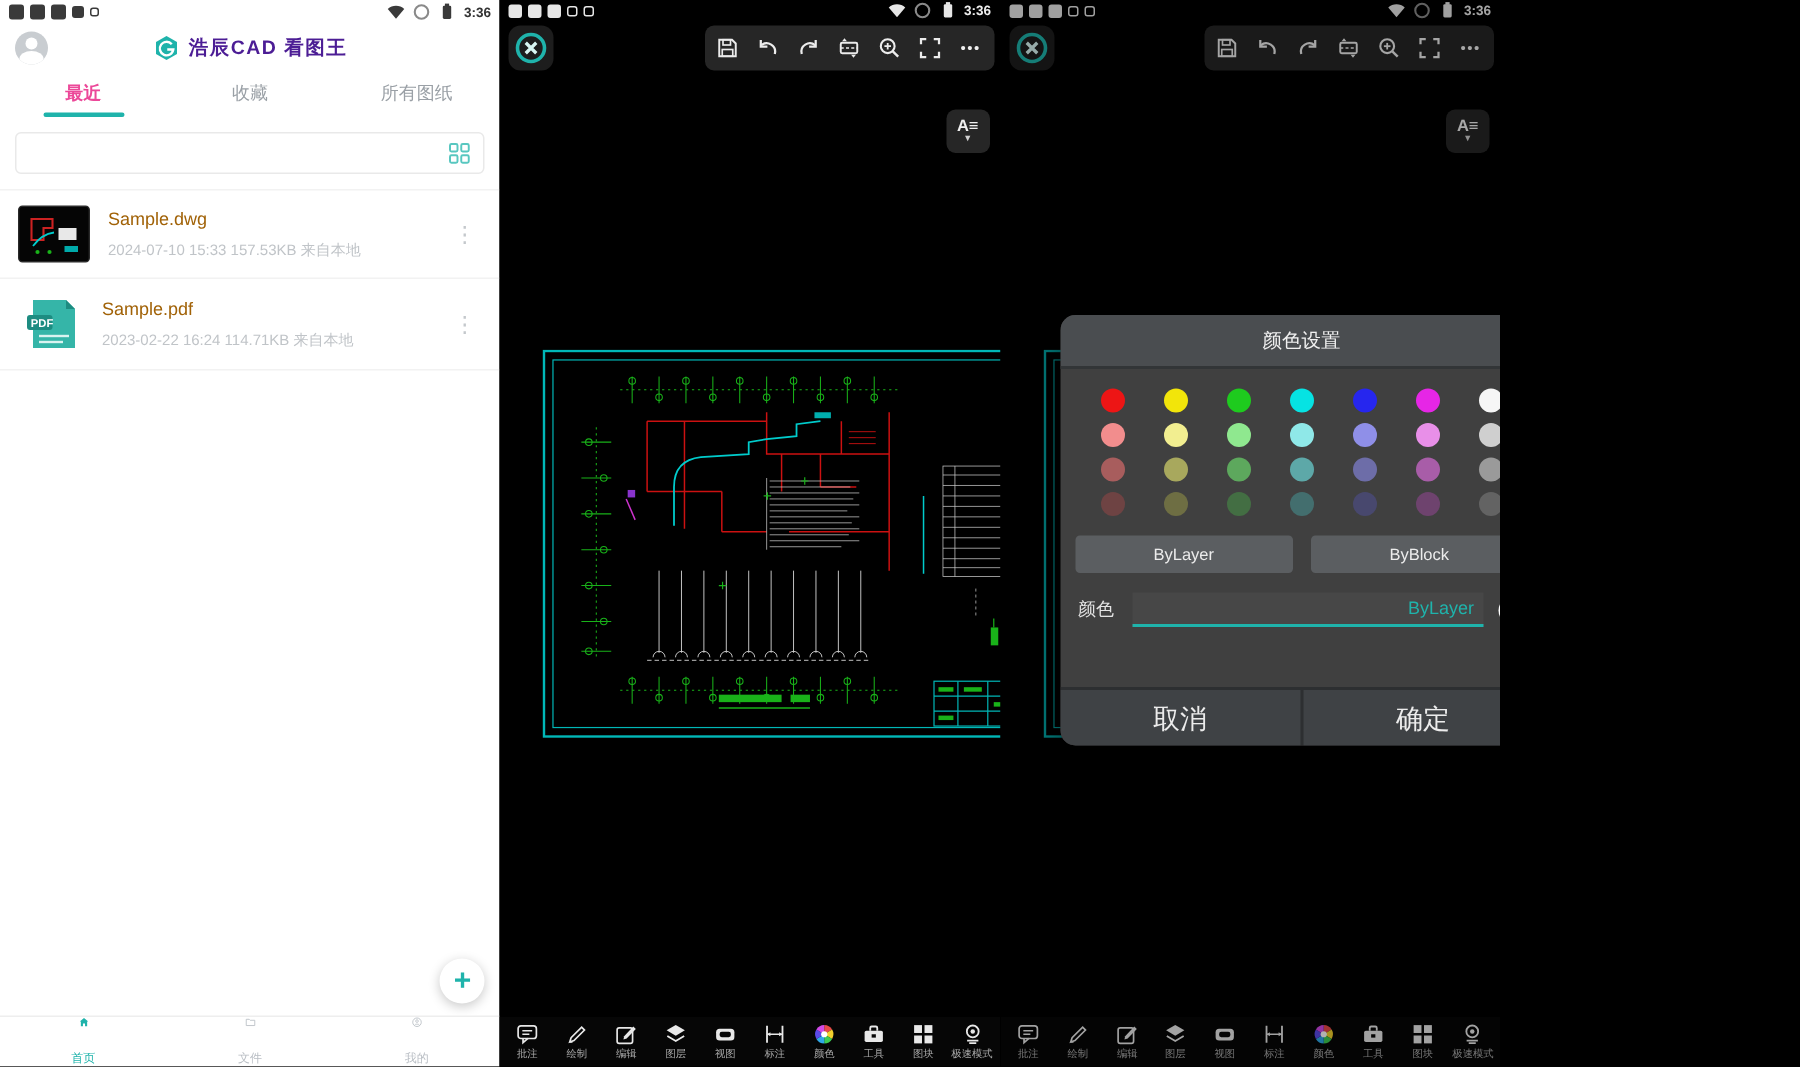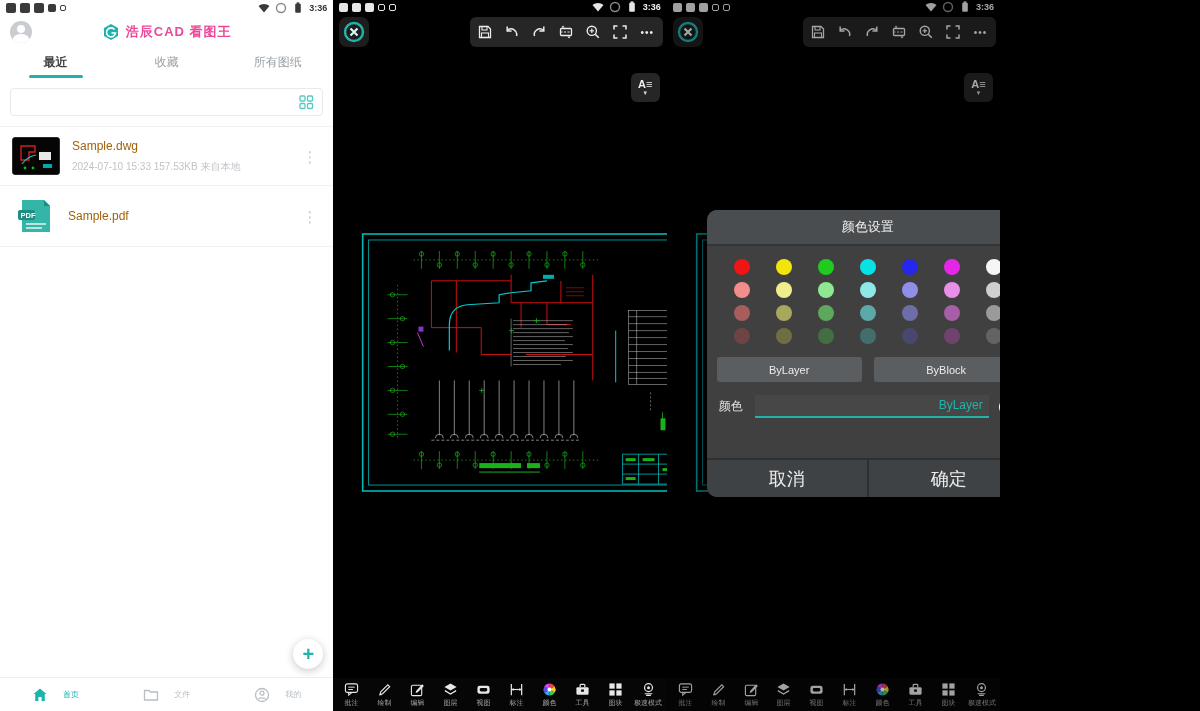--- a/index.html
+++ b/index.html
@@ -14,42 +14,42 @@
   .lstatus .group { display:flex; align-items:center; gap:4px; }
   .notif-dark { width:10px; height:10px; background:#3a3a3a; border-radius:2px; }
   .notif-dark.sm { width:8px; height:8px; }
   .notif-dark.tiny { width:6px; height:6px; background:#fff; border:1.5px solid #3a3a3a; }
   .ltime { font-size:9px; color:#333; font-weight:bold; }
   .lheader { height:32px; display:flex; align-items:center; padding:0 10px; position:relative; }
   .avatar { width:22px; height:22px; border-radius:50%; background:#c9cdd1; position:relative; overflow:hidden; }
   .avatar::before { content:""; position:absolute; left:7px; top:4px; width:8px; height:8px; border-radius:50%; background:#fff; }
   .avatar::after { content:""; position:absolute; left:3px; top:13px; width:16px; height:10px; border-radius:50% 50% 0 0; background:#fff; }
   .logo-wrap { position:absolute; left:0; right:0; display:flex; align-items:center; justify-content:center; gap:6px; pointer-events:none; }
-  .app-title { font-size:13px; font-weight:bold; color:#ec4899; letter-spacing:1px; }
+  .app-title { font-size:13px; font-weight:bold; color:#4c1d95; letter-spacing:1px; }
   .tabs { display:flex; height:28px; align-items:center; }
   .tab { flex:1; text-align:center; font-size:12px; color:#9aa0a6; position:relative; cursor:pointer; }
-  .tab.active { color:#404040; font-weight:bold; }
+  .tab.active { color:#ec4899; font-weight:bold; }
   .tab.active::after { content:""; position:absolute; left:50%; transform:translateX(-50%); bottom:-7px; width:54px; height:3px; border-radius:2px; background:#1fb3ab; }
   .searchbar { margin:12px 10px 0 10px; height:28px; border:1px solid #e9e9e9; border-radius:4px;
                display:flex; align-items:center; justify-content:flex-end; padding:0 8px; background:#fff; }
   .search-divider { height:1px; background:#f2f2f2; margin-top:10px; }
   .file-item { display:flex; align-items:center; padding:10px 12px; gap:12px; }
   .thumb { width:48px; height:38px; background:#0a0a0a; border:1px solid #2a2a2a; border-radius:3px; flex-shrink:0; }
   .pdficon { width:44px; height:40px; flex-shrink:0; display:flex; align-items:center; justify-content:center; }
   .fmeta { flex:1; min-width:0; }
   .fname { font-size:12px; color:#a16207; }
   .fsub { font-size:10px; color:#c0c4c8; margin-top:7px; white-space:nowrap; }
   .dots { color:#c4c8cc; font-size:15px; line-height:1; padding:2px 4px; cursor:pointer; }
   .item-divider { height:1px; background:#f2f2f2; }
   .fab { position:absolute; right:10px; bottom:42px; width:30px; height:30px; border-radius:50%; background:#fff;
          box-shadow:0 2px 8px rgba(0,0,0,.22); display:flex; align-items:center; justify-content:center;
          color:#1fb3ab; font-size:20px; font-weight:bold; cursor:pointer; }
   .bottom-nav { position:absolute; bottom:0; left:0; right:0; height:34px; border-top:1px solid #eee; background:#fff;
                 display:flex; }
-  .nav-item { flex:1; display:flex; flex-direction:row; align-items:center; justify-content:center; gap:15px; cursor:pointer; }
+  .nav-item { flex:1; display:flex; flex-direction:column; align-items:center; justify-content:center; gap:15px; cursor:pointer; }
   .nav-label { font-size:8px; color:#b9bec4; }
   .nav-item.active .nav-label { color:#1fb3ab; }
 
   
   .viewer { background:#000; }
   .vstatus { height:14px; display:flex; align-items:center; justify-content:space-between; padding:0 6px; position:relative; z-index:2; }
   .vstatus .group { display:flex; align-items:center; gap:4px; }
   .notif-lite { width:9px; height:9px; background:#e6e6e6; border-radius:2px; }
   .notif-lite.sm { width:7px; height:7px; background:none; border:1.5px solid #e6e6e6; }
   .vtime { font-size:9px; color:#eee; font-weight:bold; }
@@ -455,20 +455,21 @@
       <span class="dots">⋮</span>
     </div>
     <div class="item-divider"></div>
 
     <div class="file-item">
       <svg class="pdficon" width="44" height="40" viewBox="0 0 40 40">
           <use href="#ic-pdf"></use>
         </svg>
       <div class="fmeta">
         <div class="fname">Sample.pdf</div>
+        <div class="fsub">2023-02-22 16:24  114.71KB  来自本地</div>
       </div>
       <span class="dots">⋮</span>
     </div>
     <div class="item-divider"></div>
 
     <div class="fab">+</div>
 
     <div class="bottom-nav">
       <div class="nav-item active">
         <svg width="16" height="16" viewBox="0 0 16 16">

